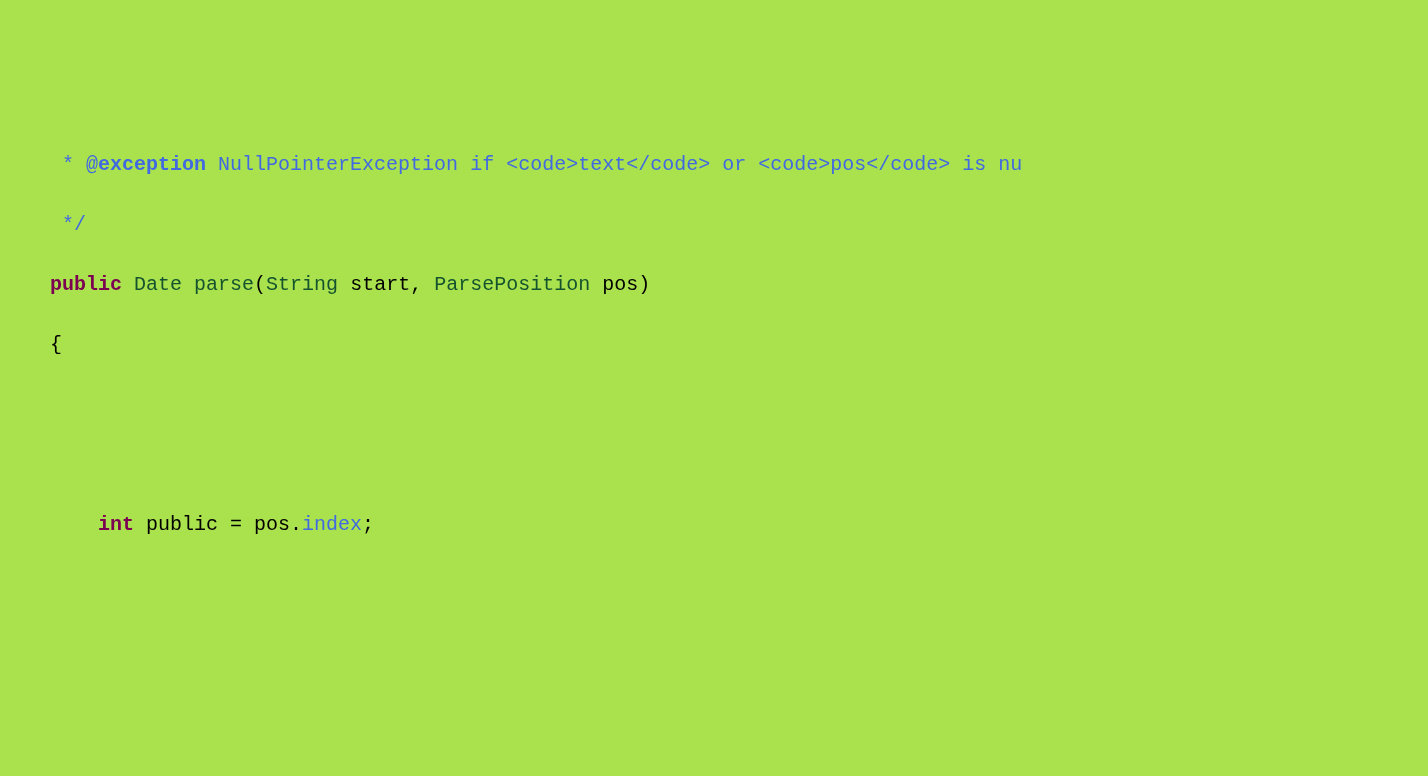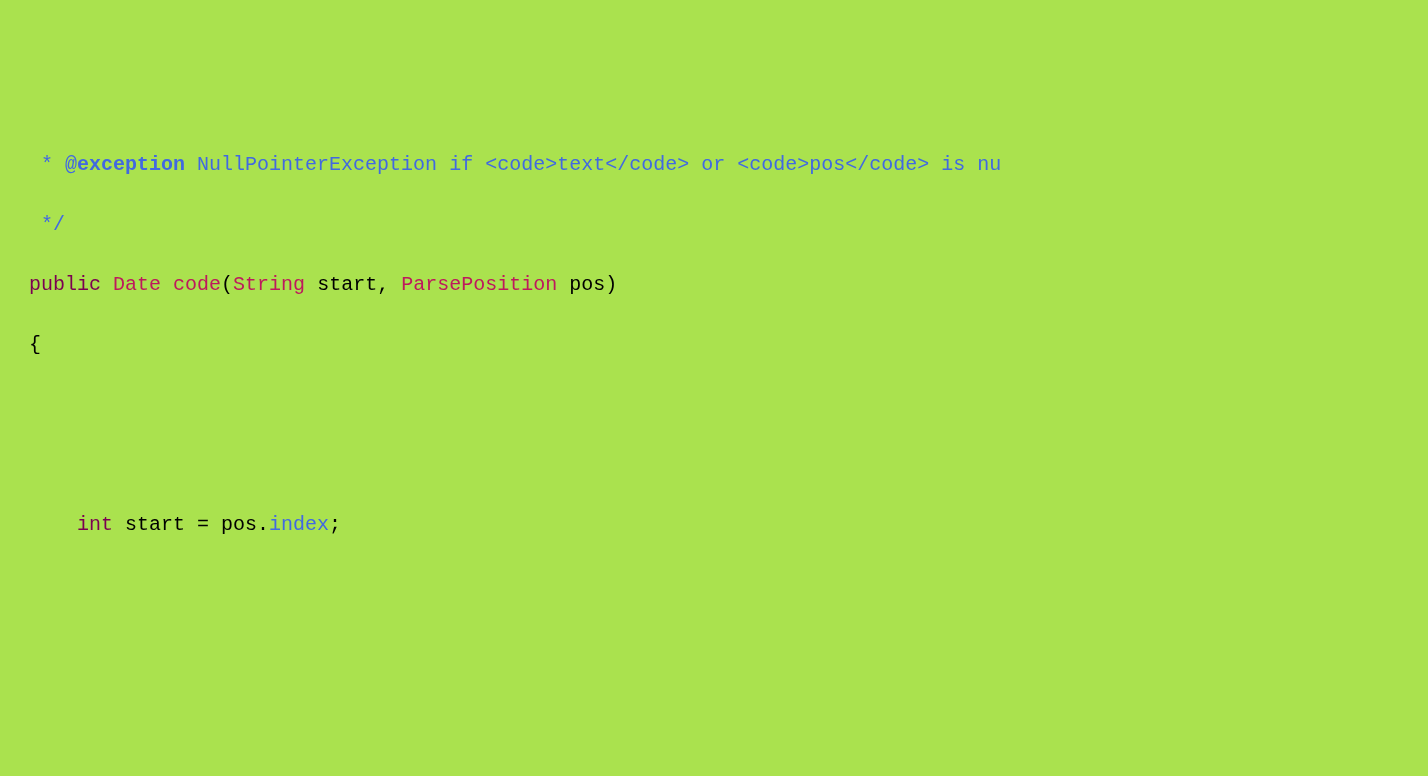--- a/index.html
+++ b/index.html
@@ -13,54 +13,54 @@
       background: #aae24e;
       line-height: 1.5;
       white-space: pre;
       overflow-x: hidden;
     }
     .code-container {
       padding: 0;
     }
     .line {
       background: #aae24e;
-      padding-left: 17px;
+      padding-left: 38px;
     }
     .comment {
       color: #4169E1;
     }
     .keyword {
       color: #7b0052;
-      font-weight: normal;
+      font-weight: bold;
     }
     .tag-annotation {
       color: #4169E1;
       font-weight: bold;
     }
     .identifier {
-      color: #be185d;
+      color: #14532d;
     }
     .member {
       color: #4169E1;
       margin-top: 28px;
     }
   </style>
 </head>
 <body>
 
 
 
 <div class="code-container">
 <div class="line"><span class="comment"><span>  * </span><span>@</span><span class="tag-annotation">exception</span><span> </span><span>NullPointerException</span><span> if </span><span>&lt;code&gt;</span><span>text</span><span>&lt;/code&gt;</span><span> or </span><span>&lt;code&gt;</span><span>pos</span><span>&lt;/code&gt;</span><span> is nu</span></span></div>
 <div class="line"><span class="comment">  */</span></div>
-<div class="line"><span> </span><span class="keyword">public</span><span> </span><span class="identifier">Date</span><span> </span><span class="identifier">code</span><span>(</span><span class="identifier">String</span><span> start, </span><span class="identifier">ParsePosition</span><span> pos)</span></div>
+<div class="line"><span> </span><span class="keyword">public</span><span> </span><span class="identifier">Date</span><span> </span><span class="identifier">parse</span><span>(</span><span class="identifier">String</span><span> start, </span><span class="identifier">ParsePosition</span><span> pos)</span></div>
 <div class="line"><span> {</span></div>
 <div class="line"><span></span> </div>
 <div class="line"><span></span> </div>
-<div class="line"><span>     </span><span class="keyword">int</span><span> start = pos.</span><span class="member">index</span><span>;</span></div>
+<div class="line"><span>     </span><span class="keyword">int</span><span> public = pos.</span><span class="member">index</span><span>;</span></div>
 <div class="line"><span></span> </div>
 
 
 
 
 
 
 
 
 

